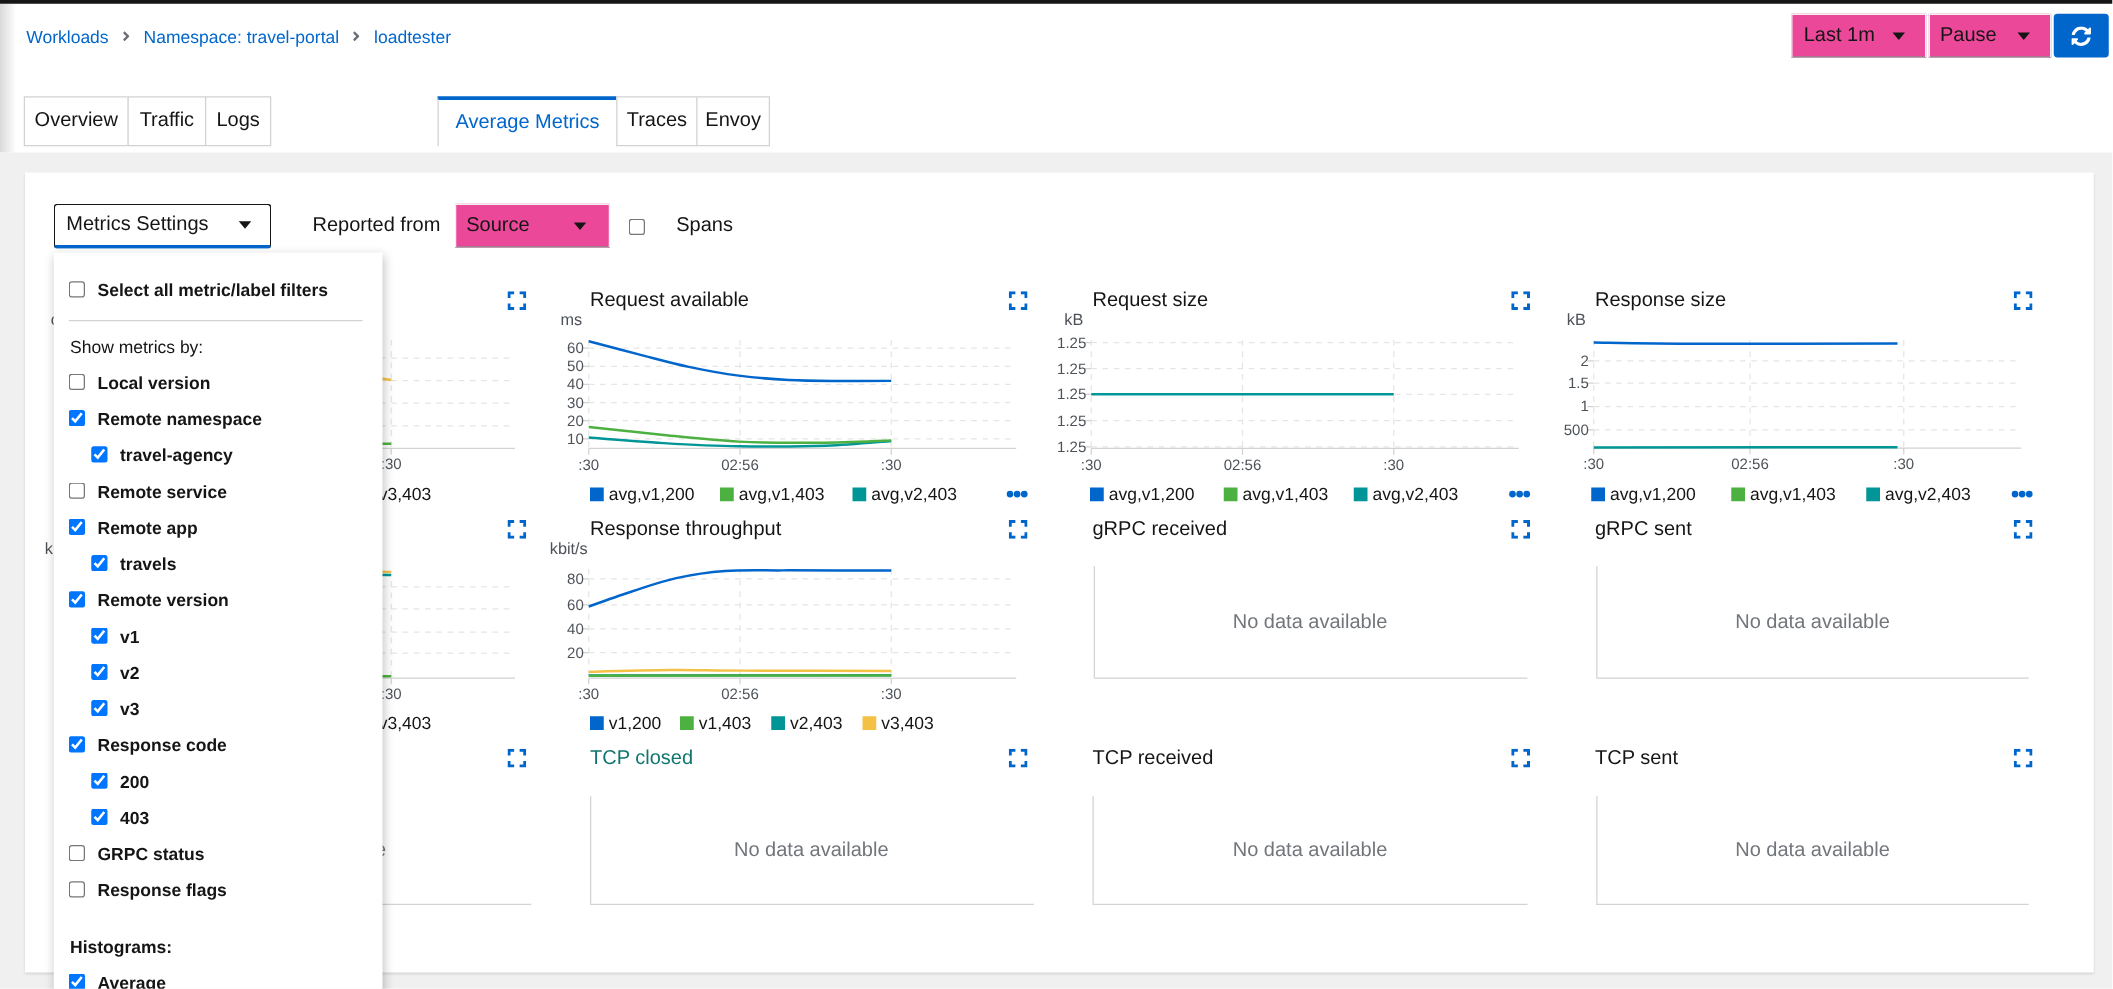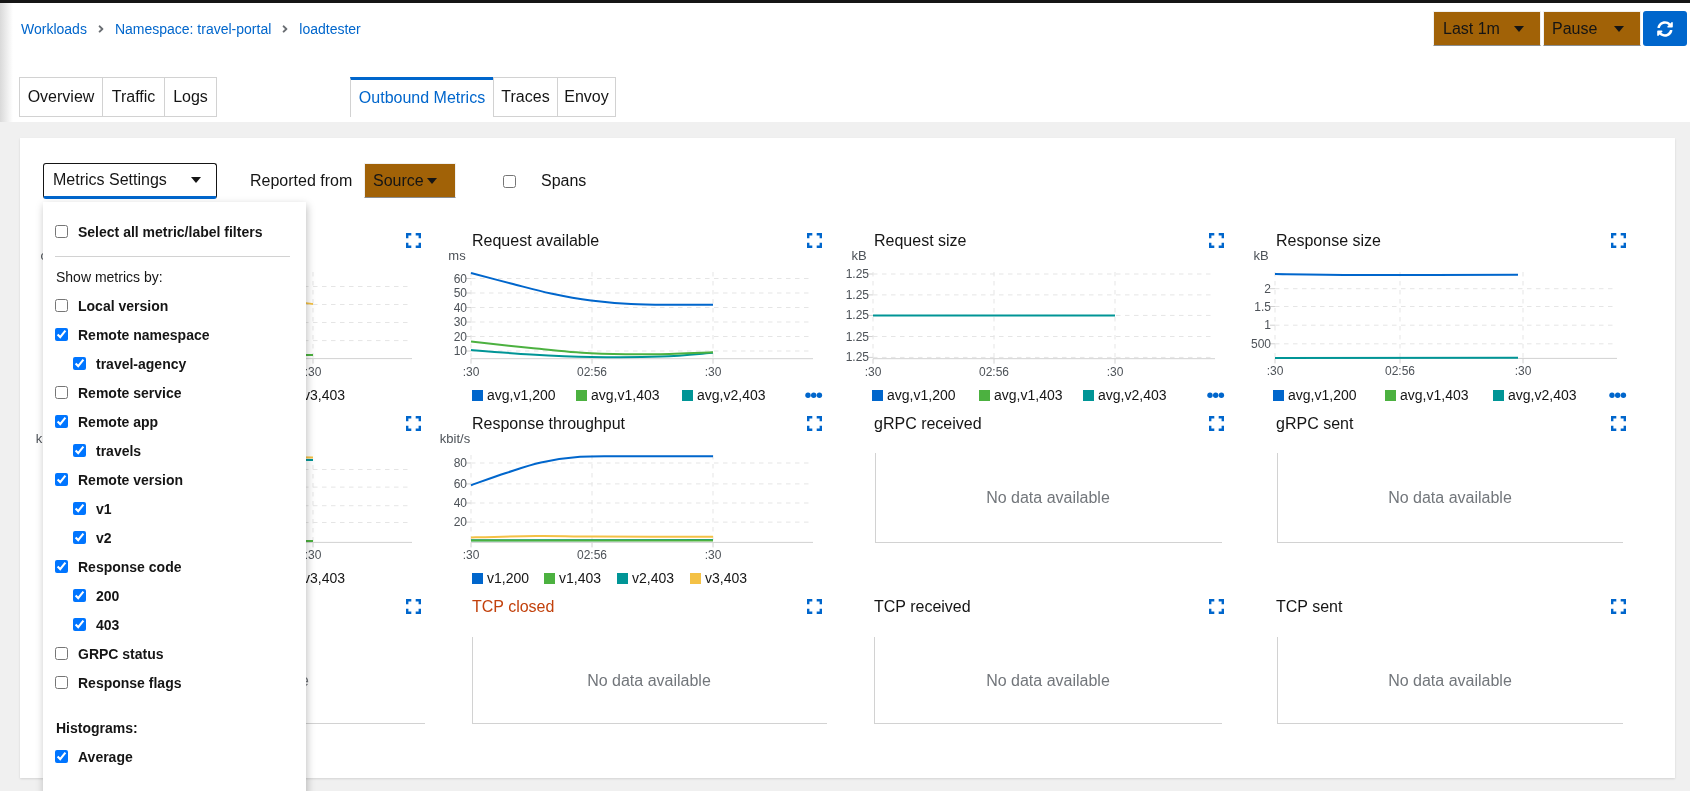--- a/index.html
+++ b/index.html
@@ -1,17 +1,17 @@
 <!DOCTYPE html>
 <html><head><meta charset="utf-8"><title>Kiali</title><style>
 *{box-sizing:border-box;margin:0;padding:0}
 body{font-family:"Liberation Sans",sans-serif;background:#fff}
 #app{position:relative;width:1690px;height:791px;overflow:hidden;background:#fff}
 a{color:#0066cc;text-decoration:none}
-.sel{position:absolute;background:#a16207;border:1px solid #f0f0f0;border-bottom-color:#8a8d90;display:flex;align-items:center;justify-content:space-between;font-size:16px;color:#151515}
+.sel{position:absolute;background:#ec4899;border:1px solid #f0f0f0;border-bottom-color:#8a8d90;display:flex;align-items:center;justify-content:space-between;font-size:16px;color:#151515}
 .caret{width:0;height:0;border-left:5.5px solid transparent;border-right:5.5px solid transparent;border-top:6.5px solid #151515}
 .tab{position:absolute;top:77px;height:40px;background:#fff;border:1px solid #d2d2d2;display:flex;align-items:center;justify-content:center;font-size:16px;color:#151515}
 input[type=checkbox]{width:13px;height:13px;flex:none}
 .cbrow{display:flex;align-items:center;height:29px;padding-left:12px;font-size:14px;font-weight:700;color:#151515}
 .cbrow input{margin-right:10px}
 .sub{padding-left:30px}
 </style></head><body>
 <div id="app">
 <div style="position:absolute;left:0;top:0;width:1690px;height:3px;background:#151515"></div>
 <div style="position:absolute;left:0;top:3px;width:13px;height:119px;background:linear-gradient(to right,rgba(21,21,21,0.16),rgba(21,21,21,0))"></div>
@@ -30,29 +30,29 @@
 <div class="sel" style="left:1543px;top:11px;width:98px;height:35px;padding:0 16px 0 8px">Pause<span class="caret"></span></div>
 <div style="position:absolute;left:1643px;top:11px;width:44px;height:35px;background:#0066cc;border-radius:3px;display:flex;align-items:center;justify-content:center">
 <svg width="16" height="16" viewBox="0 0 512 512">
         <path fill="#fff" d="M370.72 133.28C339.458 104.008 298.888 87.962 255.848 88c-77.458.068-144.328 53.178-162.791 126.85-1.344 5.363-6.122 9.15-11.651 9.15H24.103c-7.498 0-13.194-6.807-11.807-14.176C33.933 94.924 134.813 8 256 8c66.448 0 126.791 26.136 171.315 68.685L465.314 38.7C480.427 23.587 506 34.29 506 55.657V184c0 13.255-10.745 24-24 24H353.657c-21.367 0-32.07-25.573-16.957-40.686l33.965-33.965zM24 304h128.343c21.367 0 32.07 25.573 16.957 40.686l-33.965 33.965c31.262 29.273 71.832 45.319 114.872 45.281 77.418-.07 144.315-53.144 162.787-126.849 1.344-5.363 6.122-9.15 11.651-9.15h57.304c7.498 0 13.194 6.807 11.807 14.176C478.067 417.076 377.187 504 256 504c-66.448 0-126.791-26.136-171.315-68.685L46.686 473.3C31.573 488.413 6 477.71 6 456.343V328c0-13.255 10.745-24 24-24z"></path>
       </svg>
 </div>
 <div class="tab" style="left:19px;width:84px">Overview</div>
 <div class="tab" style="left:102px;width:63px">Traffic</div>
 <div class="tab" style="left:164px;width:53px">Logs</div>
 <div class="tab" style="left:350px;width:144px;border-top:3px solid #0066cc;border-bottom:none;color:#0066cc">
-      <span style="position:relative;top:-1px">Outbound Metrics</span>
+      <span style="position:relative;top:-1px">Average Metrics</span>
     </div>
 <div class="tab" style="left:493px;width:65px">Traces</div>
 <div class="tab" style="left:557px;width:59px">Envoy</div>
 <div style="position:absolute;left:0;top:122px;width:1690px;height:669px;background:#f0f0f0"></div>
 <div style="position:absolute;left:20px;top:138px;width:1655px;height:640px;background:#fff;box-shadow:0 1px 2px rgba(3,3,3,0.12)"></div>
 <div style="position:absolute;left:43px;top:163px;width:174px;height:36px;background:#fff;border:1px solid #151515;border-bottom:3px solid #0066cc;border-radius:3px;display:flex;align-items:center;justify-content:space-between;padding:0 15px 0 9px;font-size:16px;color:#151515">Metrics Settings<span class="caret"></span></div>
 <div style="position:absolute;left:250px;top:172px;font-size:16px;color:#151515">Reported from</div>
-<div class="sel" style="left:364px;top:163px;width:92px;height:35px;padding:0 18px 0 8px">Source<span class="caret"></span></div>
+<div class="sel" style="left:364px;top:163px;width:124px;height:35px;padding:0 18px 0 8px">Source<span class="caret"></span></div>
 <div style="position:absolute;left:503px;top:172px;display:flex;align-items:center">
       <input type="checkbox" style="">
       <span style="margin-left:25px;font-size:16px;color:#151515">Spans</span>
     </div>
 <div style="position:absolute;left:70px;top:232px;font-size:16px;color:#151515">Request volume</div>
 <svg style="position:absolute;left:406px;top:233px" width="15" height="15" viewBox="0 0 15 15">
       <path d="M5.3,1.2 L1.2,1.2 L1.2,5.3" stroke="#0066cc" stroke-width="2.4" fill="none"></path>
       <path d="M9.7,1.2 L13.8,1.2 L13.8,5.3" stroke="#0066cc" stroke-width="2.4" fill="none"></path>
       <path d="M1.2,9.7 L1.2,13.8 L5.3,13.8" stroke="#0066cc" stroke-width="2.4" fill="none"></path>
       <path d="M13.8,9.7 L13.8,13.8 L9.7,13.8" stroke="#0066cc" stroke-width="2.4" fill="none"></path>
@@ -106,21 +106,21 @@
       <path d="M1.2,9.7 L1.2,13.8 L5.3,13.8" stroke="#0066cc" stroke-width="2.4" fill="none"></path>
       <path d="M13.8,9.7 L13.8,13.8 L9.7,13.8" stroke="#0066cc" stroke-width="2.4" fill="none"></path>
     </svg>
 <div style="position:absolute;left:70px;top:598px;font-size:16px;color:#151515">TCP opened</div>
 <svg style="position:absolute;left:406px;top:599px" width="15" height="15" viewBox="0 0 15 15">
       <path d="M5.3,1.2 L1.2,1.2 L1.2,5.3" stroke="#0066cc" stroke-width="2.4" fill="none"></path>
       <path d="M9.7,1.2 L13.8,1.2 L13.8,5.3" stroke="#0066cc" stroke-width="2.4" fill="none"></path>
       <path d="M1.2,9.7 L1.2,13.8 L5.3,13.8" stroke="#0066cc" stroke-width="2.4" fill="none"></path>
       <path d="M13.8,9.7 L13.8,13.8 L9.7,13.8" stroke="#0066cc" stroke-width="2.4" fill="none"></path>
     </svg>
-<div style="position:absolute;left:472px;top:598px;font-size:16px;color:#c2410c">TCP closed</div>
+<div style="position:absolute;left:472px;top:598px;font-size:16px;color:#0f766e">TCP closed</div>
 <svg style="position:absolute;left:807px;top:599px" width="15" height="15" viewBox="0 0 15 15">
       <path d="M5.3,1.2 L1.2,1.2 L1.2,5.3" stroke="#0066cc" stroke-width="2.4" fill="none"></path>
       <path d="M9.7,1.2 L13.8,1.2 L13.8,5.3" stroke="#0066cc" stroke-width="2.4" fill="none"></path>
       <path d="M1.2,9.7 L1.2,13.8 L5.3,13.8" stroke="#0066cc" stroke-width="2.4" fill="none"></path>
       <path d="M13.8,9.7 L13.8,13.8 L9.7,13.8" stroke="#0066cc" stroke-width="2.4" fill="none"></path>
     </svg>
 <div style="position:absolute;left:874px;top:598px;font-size:16px;color:#151515">TCP received</div>
 <svg style="position:absolute;left:1209px;top:599px" width="15" height="15" viewBox="0 0 15 15">
       <path d="M5.3,1.2 L1.2,1.2 L1.2,5.3" stroke="#0066cc" stroke-width="2.4" fill="none"></path>
       <path d="M9.7,1.2 L13.8,1.2 L13.8,5.3" stroke="#0066cc" stroke-width="2.4" fill="none"></path>
@@ -454,20 +454,24 @@
           <span>Remote version</span>
         </div>
 <div class="cbrow sub">
           <input type="checkbox" checked="" style="">
           <span>v1</span>
         </div>
 <div class="cbrow sub">
           <input type="checkbox" checked="" style="">
           <span>v2</span>
         </div>
+<div class="cbrow sub">
+          <input type="checkbox" checked="" style="">
+          <span>v3</span>
+        </div>
 <div class="cbrow">
           <input type="checkbox" checked="" style="">
           <span>Response code</span>
         </div>
 <div class="cbrow sub">
           <input type="checkbox" checked="" style="">
           <span>200</span>
         </div>
 <div class="cbrow sub">
           <input type="checkbox" checked="" style="">

